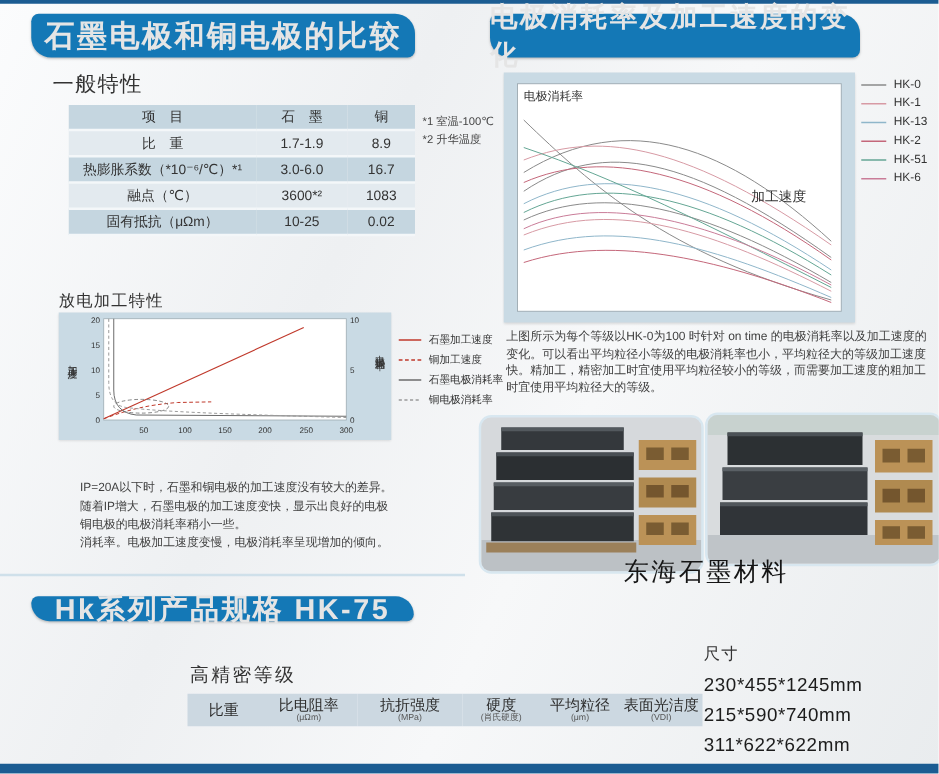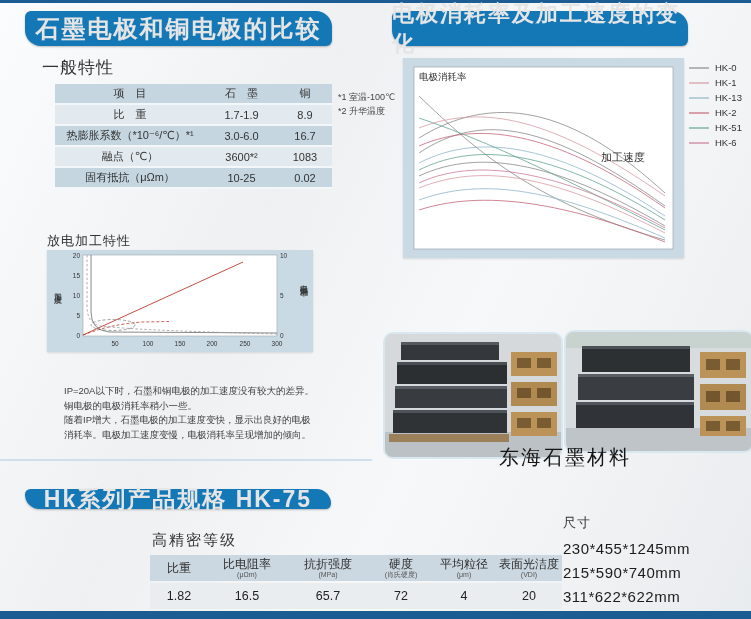--- a/index.html
+++ b/index.html
@@ -126,25 +126,51 @@
       <text x="230" y="96" font-size="6.5" text-anchor="middle" fill="#333">300</text>
 
       <path d="M36,85 L196,12" fill="none" stroke-width="0.9" stroke="#c0392b"></path>
       <path d="M36,85 C55,78 70,74 95,72 L122,71.5" fill="none" stroke-width="0.8" stroke-dasharray="3,2" stroke="#c0392b"></path>
       <path d="M44,5 L44,62 Q44,80 62,82 L230,83" fill="none" stroke-width="0.8" stroke="#6b6b6b"></path>
       <path d="M40,5 L40,56 Q40,74 54,76 C80,79 120,81 230,84" fill="none" stroke-width="0.8" stroke-dasharray="2.5,2" stroke="#9a9a9a"></path>
       <ellipse cx="66" cy="75" rx="22" ry="5.5" fill="none" stroke="#777" stroke-width="0.7" stroke-dasharray="3,2"></ellipse>
     </svg>
   </div>
 
+  <div class="abs" style="left:318px;top:266px;">
+    <div class="legend-item">
+      <svg width="20" height="8">
+          <line x1="1" y1="4" x2="19" y2="4" stroke-width="1.1" stroke="#c0392b"></line>
+        </svg>
+      <span>石墨加工速度</span>
+    </div>
+    <div class="legend-item">
+      <svg width="20" height="8">
+          <line x1="1" y1="4" x2="19" y2="4" stroke-width="1.1" stroke-dasharray="3,2" stroke="#c0392b"></line>
+        </svg>
+      <span>铜加工速度</span>
+    </div>
+    <div class="legend-item">
+      <svg width="20" height="8">
+          <line x1="1" y1="4" x2="19" y2="4" stroke-width="1.1" stroke="#6b6b6b"></line>
+        </svg>
+      <span>石墨电极消耗率</span>
+    </div>
+    <div class="legend-item">
+      <svg width="20" height="8">
+          <line x1="1" y1="4" x2="19" y2="4" stroke-width="1.1" stroke-dasharray="2.5,2" stroke="#9a9a9a"></line>
+        </svg>
+      <span>铜电极消耗率</span>
+    </div>
+  </div>
 
   <div class="abs body-text" style="left:64px;top:384px;width:310px;">
     <div>IP=20A以下时，石墨和铜电极的加工速度没有较大的差异。</div>
+    <div>随着IP增大，石墨电极的加工速度变快，显示出良好的电极</div>
     <div>铜电极的电极消耗率稍小一些。</div>
-    <div>随着IP增大，石墨电极的加工速度变快，显示出良好的电极</div>
     <div>消耗率。电极加工速度变慢，电极消耗率呈现增加的倾向。</div>
   </div>
 
   <div class="abs panel" style="left:403px;top:58px;width:281px;height:200px;">
     <svg class="abs" style="left:0;top:0;" width="281" height="200" viewBox="0 0 281 200">
       <rect x="11" y="9" width="259" height="182" fill="#ffffff" stroke="#9aa7ae" stroke-width="0.7"></rect>
       <g fill="none" stroke-width="0.8">
         <path d="M16,38 C70,90 130,145 262,182" stroke="#8a8a8a"></path>
         <path d="M16,95 C80,52 150,68 262,148" stroke="#8a8a8a"></path>
         <path d="M16,118 C80,88 160,108 262,168" stroke="#8a8a8a"></path>
@@ -196,20 +222,21 @@
       <span>HK-51</span>
     </div>
     <div class="legend-item legend-item-lg">
       <svg width="22" height="8">
           <line x1="1" y1="4" x2="21" y2="4" stroke-width="1.2" stroke="#c97c98"></line>
         </svg>
       <span>HK-6</span>
     </div>
   </div>
 
+  <div class="abs body-text" style="left:405px;top:263px;width:343px;line-height:13.6px;font-size:9.6px;">上图所示为每个等级以HK-0为100 时针对 on time 的电极消耗率以及加工速度的变化。可以看出平均粒径小等级的电极消耗率也小，平均粒径大的等级加工速度快。精加工，精密加工时宜使用平均粒径较小的等级，而需要加工速度的粗加工时宜使用平均粒径大的等级。</div>
 
   <div class="abs photo" style="left:383px;top:332px;width:176px;height:123px;">
     <svg width="176" height="123" viewBox="0 0 176 123">
       <rect width="176" height="123" fill="#d6d9dc"></rect>
       <rect y="98" width="176" height="25" fill="#bcc1c5"></rect>
       <rect x="4" y="100" width="120" height="8" fill="#9b805a"></rect>
       <rect x="8" y="76" width="114" height="23" fill="#2f3336"></rect>
         <rect x="8" y="76" width="114" height="3" fill="#4d5358"></rect>
       <rect x="10" y="52" width="112" height="22" fill="#383c40"></rect>
         <rect x="10" y="52" width="112" height="3" fill="#575d62"></rect>
@@ -248,21 +275,21 @@
       <rect x="134" y="84" width="46" height="20" fill="#bb9257"></rect>
         <rect x="140" y="89" width="14" height="10" fill="#7a5c32"></rect>
         <rect x="160" y="89" width="14" height="10" fill="#7a5c32"></rect>
     </svg>
   </div>
 
   <div class="abs caption" style="left:380px;top:444px;width:370px;">东海石墨材料</div>
 
   <div class="abs" style="left:0;top:459px;width:372px;height:2px;background:#cfe0ea;"></div>
 
-  <div class="abs ribbon" style="left:25px;top:489px;width:306px;height:20px;font-size:23px;">
+  <div class="abs ribbon" style="left:25px;top:477px;width:306px;height:20px;font-size:23px;">
     <span>Hk系列产品规格 HK-75</span>
   </div>
 
   <div class="abs title-sm" style="left:152px;top:531px;font-size:15px;letter-spacing:2px;">高精密等级</div>
 
   <table class="spec-table abs" style="left:150px;top:555px;">
     <colgroup>
         <col style="width:58px">
         <col style="width:78px">
         <col style="width:84px">
@@ -293,28 +320,20 @@
             <div class="u">(μm)</div>
           </th>
       <th>
             <div class="l">表面光洁度</div>
             <div class="u">(VDI)</div>
           </th>
     </tr>
     <tr class="gap">
           <td colspan="6" style="background:transparent;height:2px;padding:0;"></td>
         </tr>
-    <tr>
-      <td>1.82</td>
-      <td>16.5</td>
-      <td>65.7</td>
-      <td>72</td>
-      <td>4</td>
-      <td>20</td>
-    </tr>
   </tbody>
     </table>
 
   <div class="abs title-sm" style="left:563px;top:514px;font-size:13px;">尺寸</div>
   <div class="abs sizes" style="left:563px;top:537px;">
     <div>230*455*1245mm</div>
     <div>215*590*740mm</div>
     <div>311*622*622mm</div>
   </div>
 

